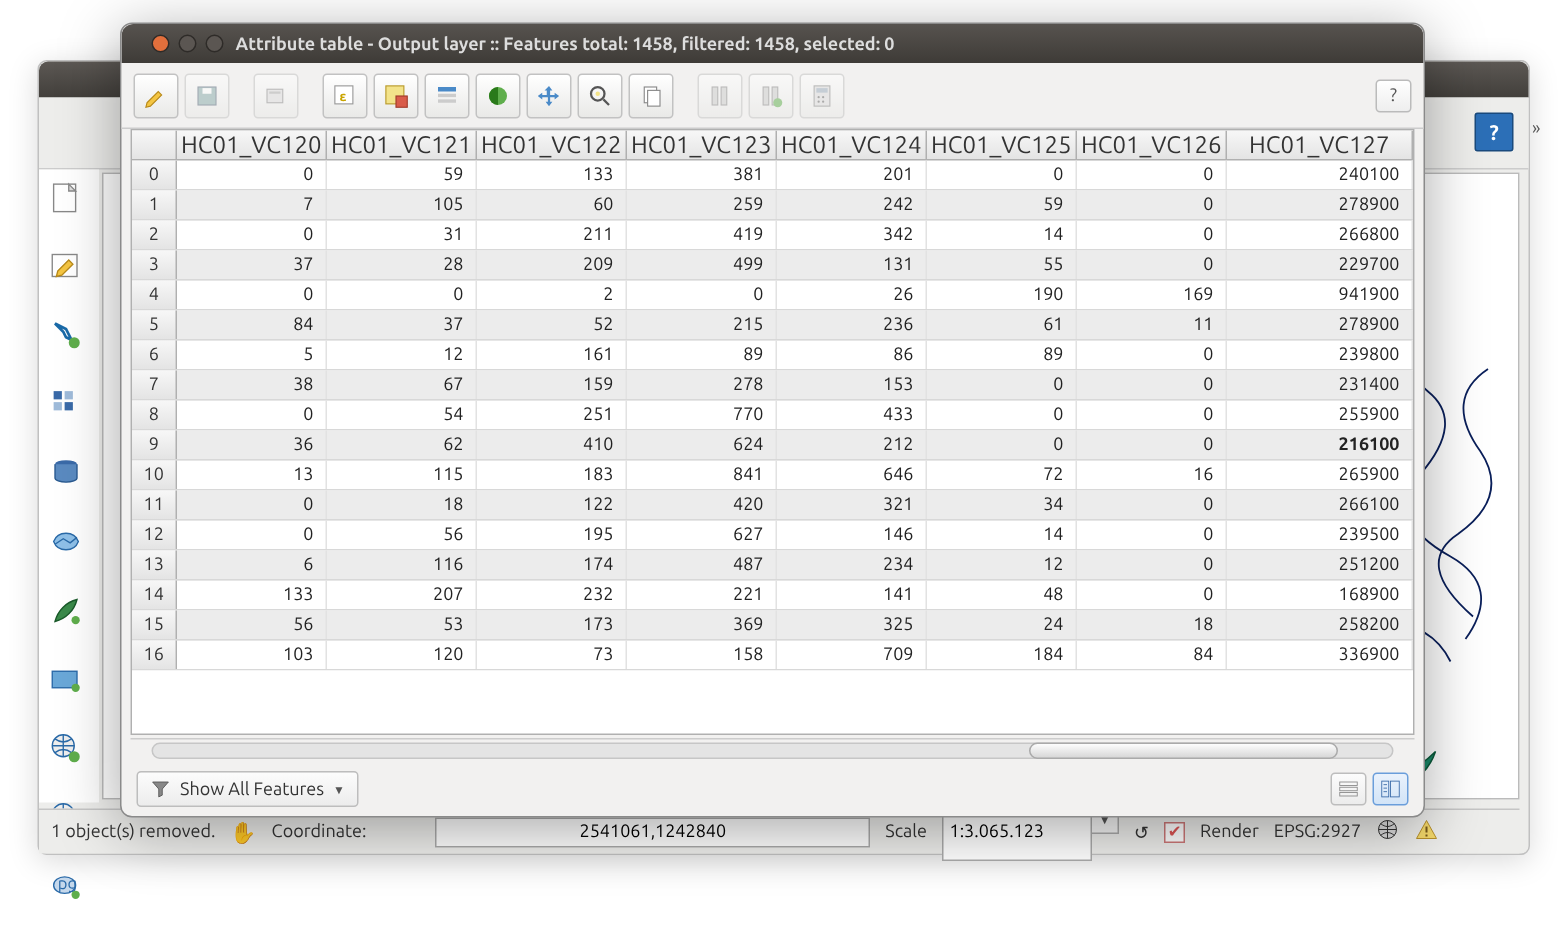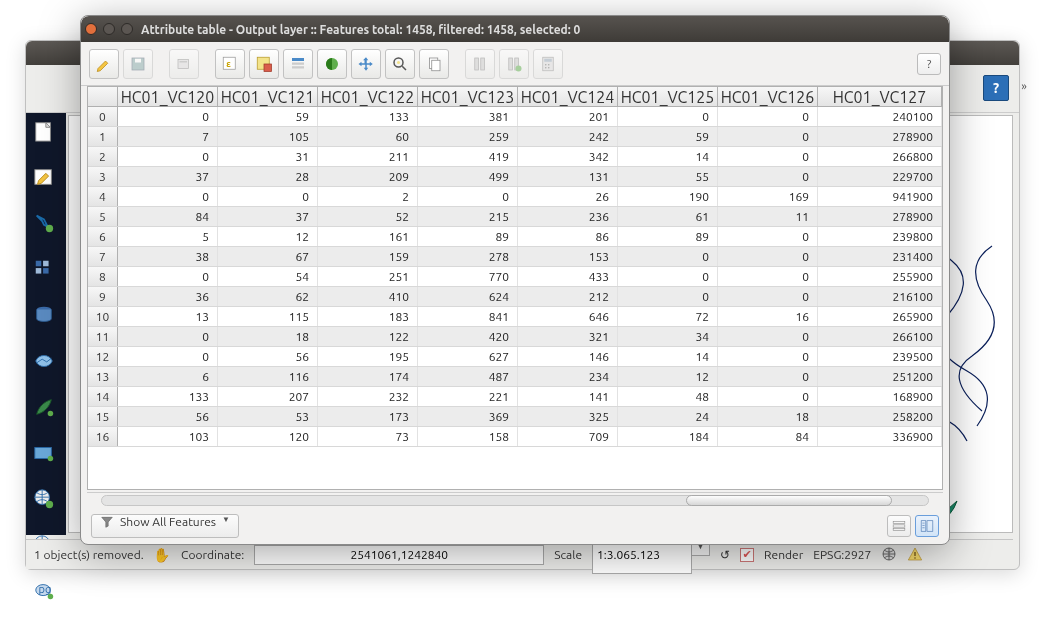--- a/index.html
+++ b/index.html
@@ -5,34 +5,34 @@
 * { box-sizing: border-box; margin: 0; padding: 0; font-family: Ubuntu, "Segoe UI", sans-serif; font-size: 12px; }
 body { background: #fff; width: 1041px; height: 625px; position: relative; overflow: hidden; }
 
 
 .main-window { position: absolute; top: 40px; left: 25px; width: 995px; height: 530px; background: #ededeb; border: 1px solid #c0c0c0; border-radius: 6px; box-shadow: 0 4px 20px rgba(0,0,0,.15); }
 .main-titlebar { height: 24px; background: linear-gradient(#5c5854,#423f3b); border-radius: 6px 6px 0 0; }
 .main-toolbar { height: 48px; background: #ededeb; border-bottom: 1px solid #ccc; position: relative; }
 .help-btn-main { position: absolute; right: 10px; top: 10px; width: 26px; height: 26px; background: #2c6fb7; border: 1px solid #1a4a7d; display:flex;align-items:center;justify-content:center;color:#fff;font-weight:bold;font-size:14px;border-radius:2px;}
 .dbl-chev{position:absolute;right:-8px;top:14px;color:#555;font-size:12px;}
 .main-body { position: absolute; top: 72px; bottom: 34px; left: 0; right: 0; display:flex;}
-.left-toolbox { width: 40px; background:#0f172a; display:flex; flex-direction:column; gap:22px; padding:6px 4px; }
+.left-toolbox { width: 40px; background:#ffffff; display:flex; flex-direction:column; gap:22px; padding:6px 4px; }
 .tool-ico { width:28px;height:28px;border:1px solid transparent;border-radius:3px;display:flex;align-items:center;justify-content:center;font-size:16px;color:#2a6db0;}
 .tool-ico svg{width:22px;height:22px;}
 .canvas-area{flex:1;background:#fff;position:relative;overflow:hidden;border:1px solid #bbb;margin:2px 6px 2px 2px;}
 .river-svg{position:absolute;right:-40px;top:20px;}
 .statusbar{position:absolute;bottom:0;left:0;right:6px;height:30px;background:#ededeb;border-top:1px solid #c5c5c5;display:flex;align-items:center;padding:0 8px;gap:10px;color:#333;}
-.statusbar .coord-input{flex:0 0 290px;height:20px;border:1px solid #aaa;background:#fff;text-align:center;padding:1px 4px;}
+.statusbar .coord-input{flex:0 0 290px;height:20px;border:1px solid #aaa;background:#fff;text-align:center;padding:1px 4px;margin-left:36px;}
 .statusbar .scale-input{width:100px;height:20px;border:1px solid #aaa;background:#fff;padding:18px 4px;}
 .statusbar .dd{width:18px;height:20px;border:1px solid #aaa;border-left:none;background:#f5f5f5;display:flex;align-items:center;justify-content:center;color:#555;font-size:9px;}
 .chk{width:14px;height:14px;border:1px solid #c77;background:#fff;display:inline-flex;align-items:center;justify-content:center;color:#d55;font-size:11px;}
 
 
 .dialog { position: absolute; top: 15px; left: 80px; width: 870px; height: 530px; background: #f2f1f0; border: 1px solid #8a8a8a; border-radius: 8px; box-shadow: 0 8px 40px rgba(0,0,0,.35); display:flex;flex-direction:column;overflow:hidden;}
-.titlebar { height: 26px; background: linear-gradient(#57534f,#3e3b37); display:flex;align-items:center;padding:0 4px;gap:8px;border-radius:8px 8px 0 0;color:#ddd;font-size:12px;font-weight:bold;}
+.titlebar { height: 26px; background: linear-gradient(#57534f,#3e3b37); display:flex;align-items:center;padding:0 20px;gap:8px;border-radius:8px 8px 0 0;color:#ddd;font-size:12px;font-weight:bold;}
 .win-btns{display:flex;gap:6px;}
 .win-btn{width:12px;height:12px;border-radius:50%;background:#5b5652;border:1px solid #2e2b28;}
 .win-btn.close{background:#e26f3c;}
 .dlg-toolbar{height:44px;background:#f2f1f0;border-bottom:1px solid #ccc;display:flex;align-items:center;padding:0 8px;gap:4px;}
 .tbtn{width:30px;height:30px;border:1px solid #c2c2c2;border-radius:3px;background:linear-gradient(#fff,#e9e9e7);display:flex;align-items:center;justify-content:center;}
 .tbtn.disabled{opacity:.5;}
 .tbtn svg{width:18px;height:18px;}
 .sep{width:8px;}
 .help-btn{margin-left:auto;width:24px;height:22px;border:1px solid #bbb;border-radius:3px;background:linear-gradient(#fff,#eee);display:flex;align-items:center;justify-content:center;color:#555;}
 
@@ -42,21 +42,21 @@
 .col-h{width:100px;border-right:1px solid #b0b0b0;display:flex;align-items:center;justify-content:center;color:#333;font-size:16px;}
 .rows{overflow:hidden;}
 .drow{display:flex;height:20px;border-bottom:1px solid #d8d8d8;}
 .drow.alt{background:#ececec;}
 .row-h{width:30px;border-right:1px solid #b0b0b0;background:linear-gradient(#f7f7f7,#e4e4e4);display:flex;align-items:center;justify-content:center;color:#333;}
 .cell{width:100px;border-right:1px solid #e2e2e2;display:flex;align-items:center;justify-content:flex-end;padding-right:8px;color:#222;}
 .hscroll{height:16px;background:#f2f1f0;border-top:1px solid #ccc;position:relative;margin:2px 6px 0;}
 .hscroll .track{position:absolute;left:14px;right:14px;top:2px;bottom:2px;background:#e4e4e4;border:1px solid #c6c6c6;border-radius:6px;}
 .hscroll .thumb{position:absolute;left:70%;width:24%;top:2px;bottom:2px;background:linear-gradient(#fdfdfd,#d7d7d7);border:1px solid #aaa;border-radius:6px;}
 .dlg-footer{height:36px;display:flex;align-items:center;padding:0 10px;gap:6px;}
-.show-all{height:24px;border:1px solid #bdbdbd;border-radius:3px;background:linear-gradient(#fcfcfc,#ececec);display:flex;align-items:flex-start;padding:0 8px;gap:6px;color:#333;}
+.show-all{height:24px;border:1px solid #bdbdbd;border-radius:3px;background:linear-gradient(#fcfcfc,#ececec);display:flex;align-items:center;padding:0 8px;gap:6px;color:#333;}
 .footer-icons{margin-left:auto;display:flex;gap:4px;}
 .ficon{width:24px;height:22px;border:1px solid #bdbdbd;border-radius:3px;background:linear-gradient(#fcfcfc,#ececec);display:flex;align-items:center;justify-content:center;}
 .ficon.active{border-color:#6a9edb;background:linear-gradient(#eaf2fc,#d2e4f7);}
 </style>
 </head>
 <body>
 
 <div class="main-window">
   <div class="main-titlebar"></div>
   <div class="main-toolbar">
@@ -400,21 +400,21 @@
         </div>
         <div class="drow alt">
           <div class="row-h">9</div>
           <div class="cell">36</div>
           <div class="cell">62</div>
           <div class="cell">410</div>
           <div class="cell">624</div>
           <div class="cell">212</div>
           <div class="cell">0</div>
           <div class="cell">0</div>
-          <div class="cell" style="flex: 1 1 0%;">216100</div>
+          <div class="cell" style="flex: 1 1 0%; font-weight: bold;">216100</div>
         </div>
         <div class="drow">
           <div class="row-h">10</div>
           <div class="cell">13</div>
           <div class="cell">115</div>
           <div class="cell">183</div>
           <div class="cell">841</div>
           <div class="cell">646</div>
           <div class="cell">72</div>
           <div class="cell">16</div>

